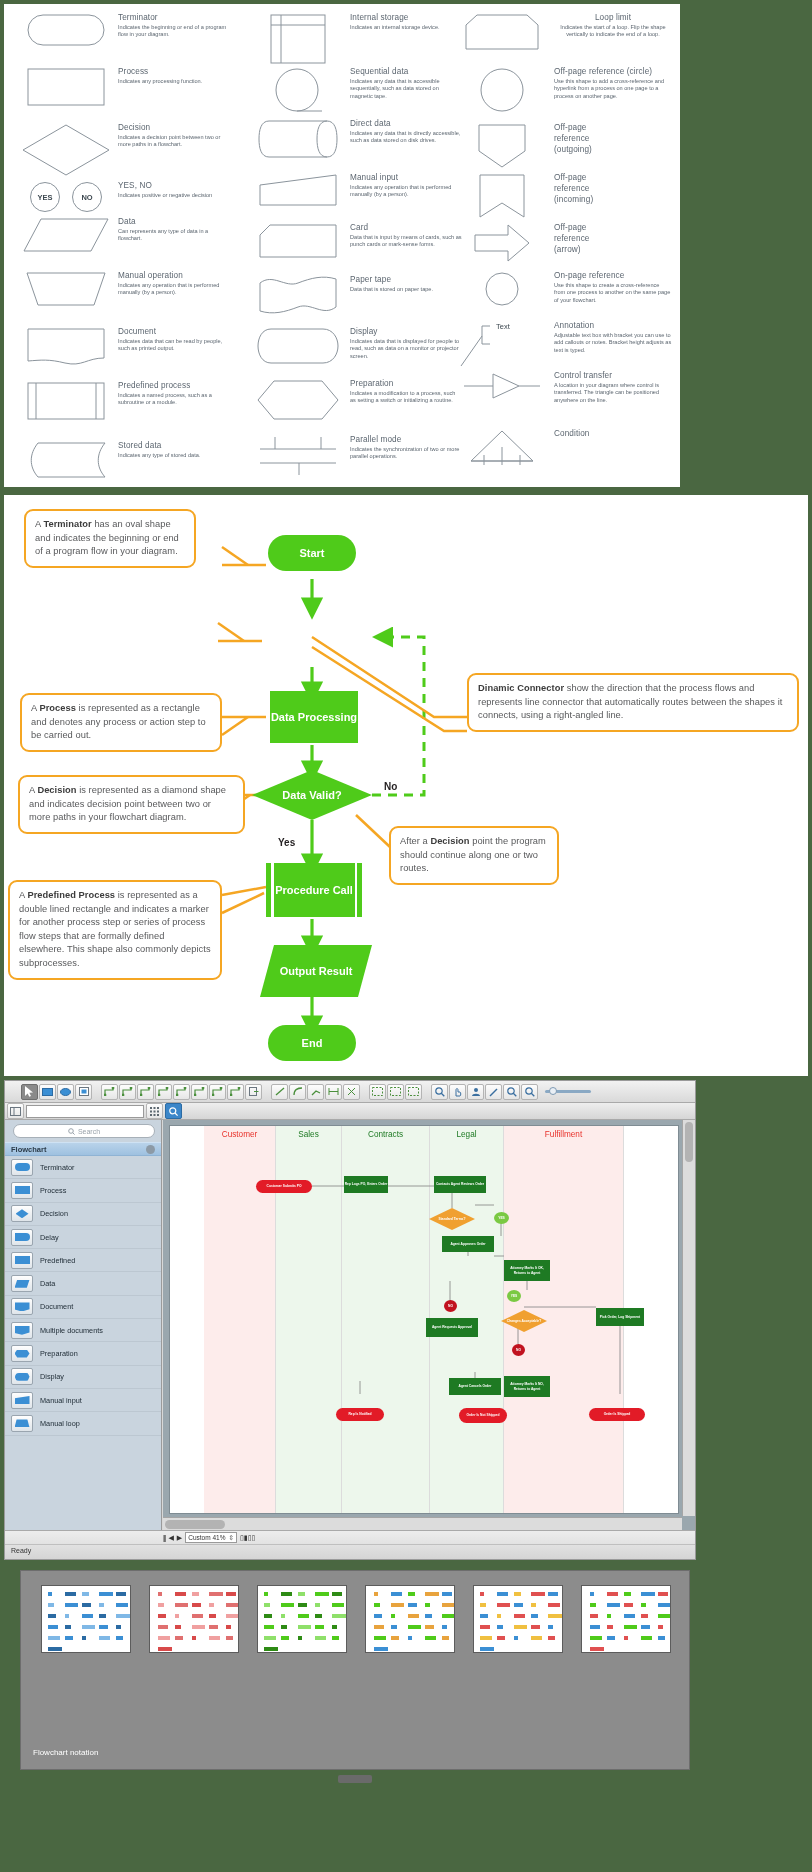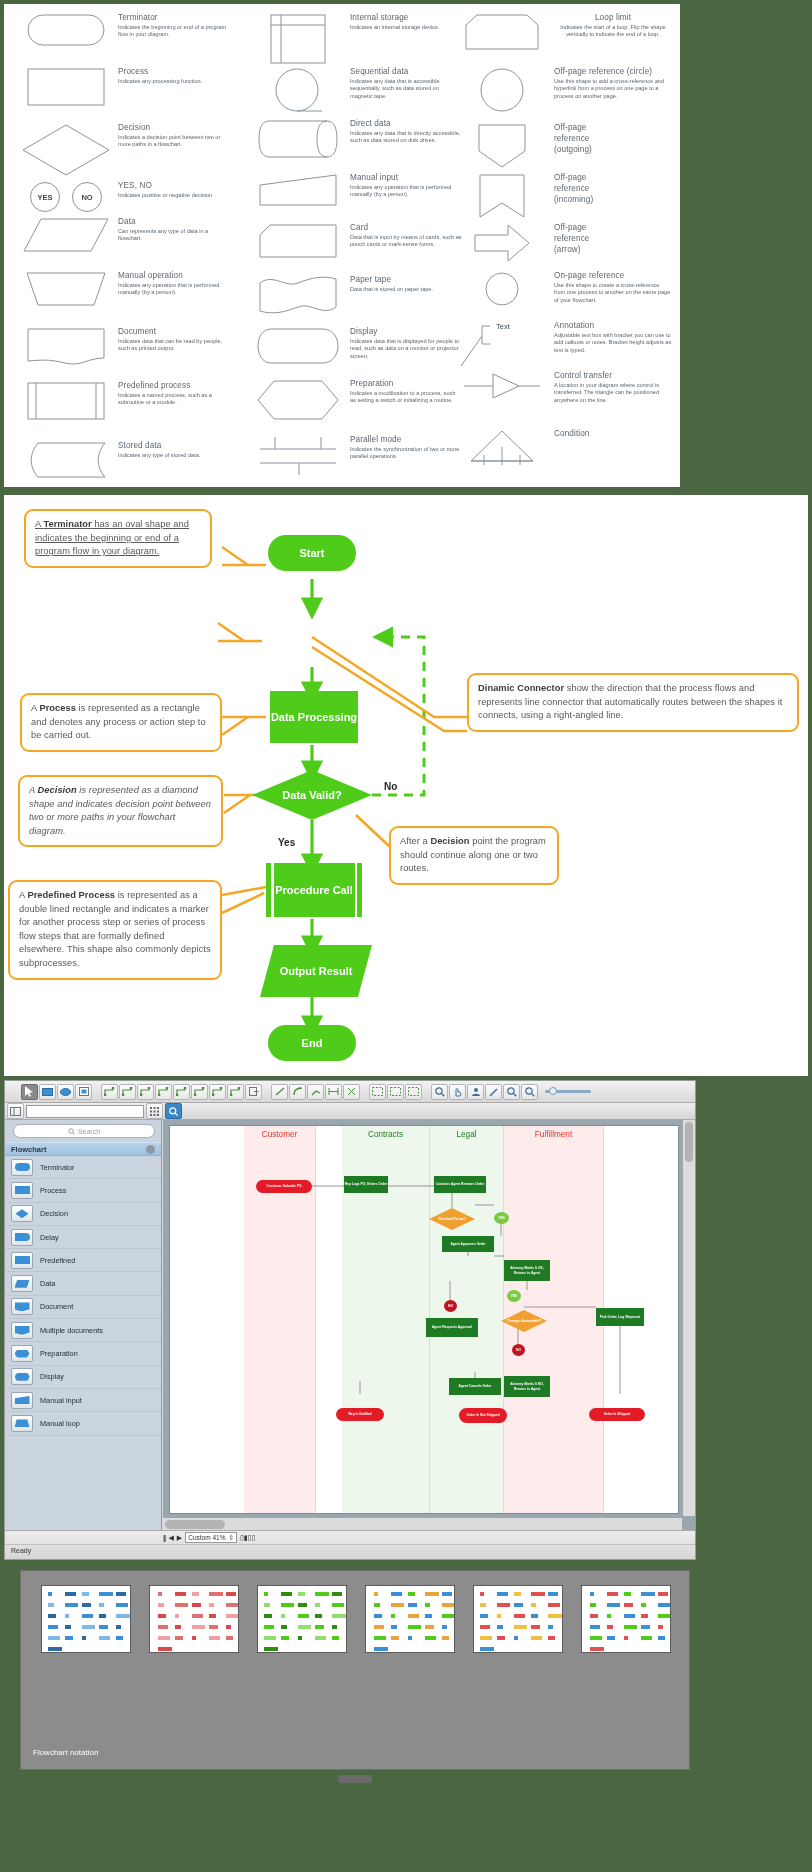--- a/index.html
+++ b/index.html
@@ -582,23 +582,23 @@
     <span>Output Result</span>
   </div>
 
   <div class="fnode term" style="left:264px;top:530px;width:88px;height:36px;">
     <span>End</span>
   </div>
 
   <span class="lbl-yn" style="left:380px;top:286px;">No</span>
   <span class="lbl-yn" style="left:274px;top:342px;">Yes</span>
 
-  <div class="callout" style="left:20px;top:14px;width:188px;text-decoration:underline;"><span>A <b>Terminator</b> has an oval shape and indicates the beginning or end of a program flow in your diagram.</span></div>
+  <div class="callout" style="left:20px;top:14px;width:172px;"><span>A <b>Terminator</b> has an oval shape and indicates the beginning or end of a program flow in your diagram.</span></div>
   <div class="callout" style="left:16px;top:198px;width:202px;"><span>A <b>Process</b> is represented as a rectangle and denotes any process or action step to be carried out.</span></div>
-  <div class="callout" style="left:14px;top:280px;width:205px;font-style:italic;"><span>A <b>Decision</b> is represented as a diamond shape and indicates decision point between two or more paths in your flowchart diagram.</span></div>
+  <div class="callout" style="left:14px;top:280px;width:227px;"><span>A <b>Decision</b> is represented as a diamond shape and indicates decision point between two or more paths in your flowchart diagram.</span></div>
   <div class="callout" style="left:4px;top:385px;width:214px;"><span>A <b>Predefined Process</b> is represented as a double lined rectangle and indicates a marker for another process step or series of process flow steps that are formally defined elsewhere. This shape also commonly depicts subprocesses.</span></div>
   <div class="callout" style="left:463px;top:178px;width:332px;"><span><b>Dinamic Connector</b> show the direction that the process flows and represents line connector that automatically routes between the shapes it connects, using a right-angled line.</span></div>
   <div class="callout" style="left:385px;top:331px;width:170px;"><span>After a <b>Decision</b> point the program should continue along one or two routes.</span></div>
 </div>
 
 <div id="panel-app">
 
   <div class="tb" id="toolbar-main">
       <div class="tbtn sel">
         <svg width="9" height="11">
@@ -885,30 +885,33 @@
             <i style="width:15px;height:8px;clip-path:polygon(14% 0,86% 0,100% 100%,0 100%);"></i>
           </span>
           <span class="stencil-label">Manual loop</span>
         </div>
       </div>
   </div>
 
   <div class="canvas-area">
     <div class="canvas-page">
       <div id="lanes" style="position:absolute;left:34px;top:0;right:10px;bottom:0;">
-          <div class="lane" style="left: 0px; width: 72px; background: rgb(253, 236, 235); border-right: 1px solid rgb(220, 220, 220); margin-left: 40px;">
+          <div class="lane" style="left: 0px; width: 72px; background: rgb(253, 236, 235); border-right: 1px solid rgb(220, 220, 220);">
             <div class="lane-title" style="color:#e8322b;">Customer</div>
+          </div>
+          <div class="lane" style="left: 72px; width: 66px; background: rgb(237, 247, 236); border-right: 1px solid rgb(220, 220, 220);">
+            <div class="lane-title" style="color:#1e7a23;">Sales</div>
           </div>
           <div class="lane" style="left: 138px; width: 88px; background: rgb(237, 247, 236); border-right: 1px solid rgb(220, 220, 220);">
             <div class="lane-title" style="color:#1e7a23;">Contracts</div>
           </div>
           <div class="lane" style="left: 226px; width: 74px; background: rgb(237, 247, 236); border-right: 1px solid rgb(220, 220, 220);">
             <div class="lane-title" style="color:#1e7a23;">Legal</div>
           </div>
-          <div class="lane" style="left: 300px; width: 100px; background: rgb(253, 236, 235); border-right: 1px solid rgb(220, 220, 220);">
+          <div class="lane" style="left: 300px; width: 120px; background: rgb(253, 236, 235); border-right: 1px solid rgb(220, 220, 220);">
             <div class="lane-title" style="color:#e8322b;">Fulfillment</div>
           </div>
         </div>
       <svg id="canvas-conn" width="520" height="280" style="position:absolute;left:34px;top:0;">
           <path d="M 108,60 L 140,60" stroke="#8d8d8d" stroke-width="0.9" fill="none"></path>
           <path d="M 184,60 L 230,60" stroke="#8d8d8d" stroke-width="0.9" fill="none"></path>
           <path d="M 248,67 L 248,82" stroke="#8d8d8d" stroke-width="0.9" fill="none"></path>
           <path d="M 271,79 L 290,79" stroke="#8d8d8d" stroke-width="0.9" fill="none"></path>
           <path d="M 297,92 L 297,110" stroke="#8d8d8d" stroke-width="0.9" fill="none"></path>
           <path d="M 264,112 L 264,130" stroke="#8d8d8d" stroke-width="0.9" fill="none"></path>

